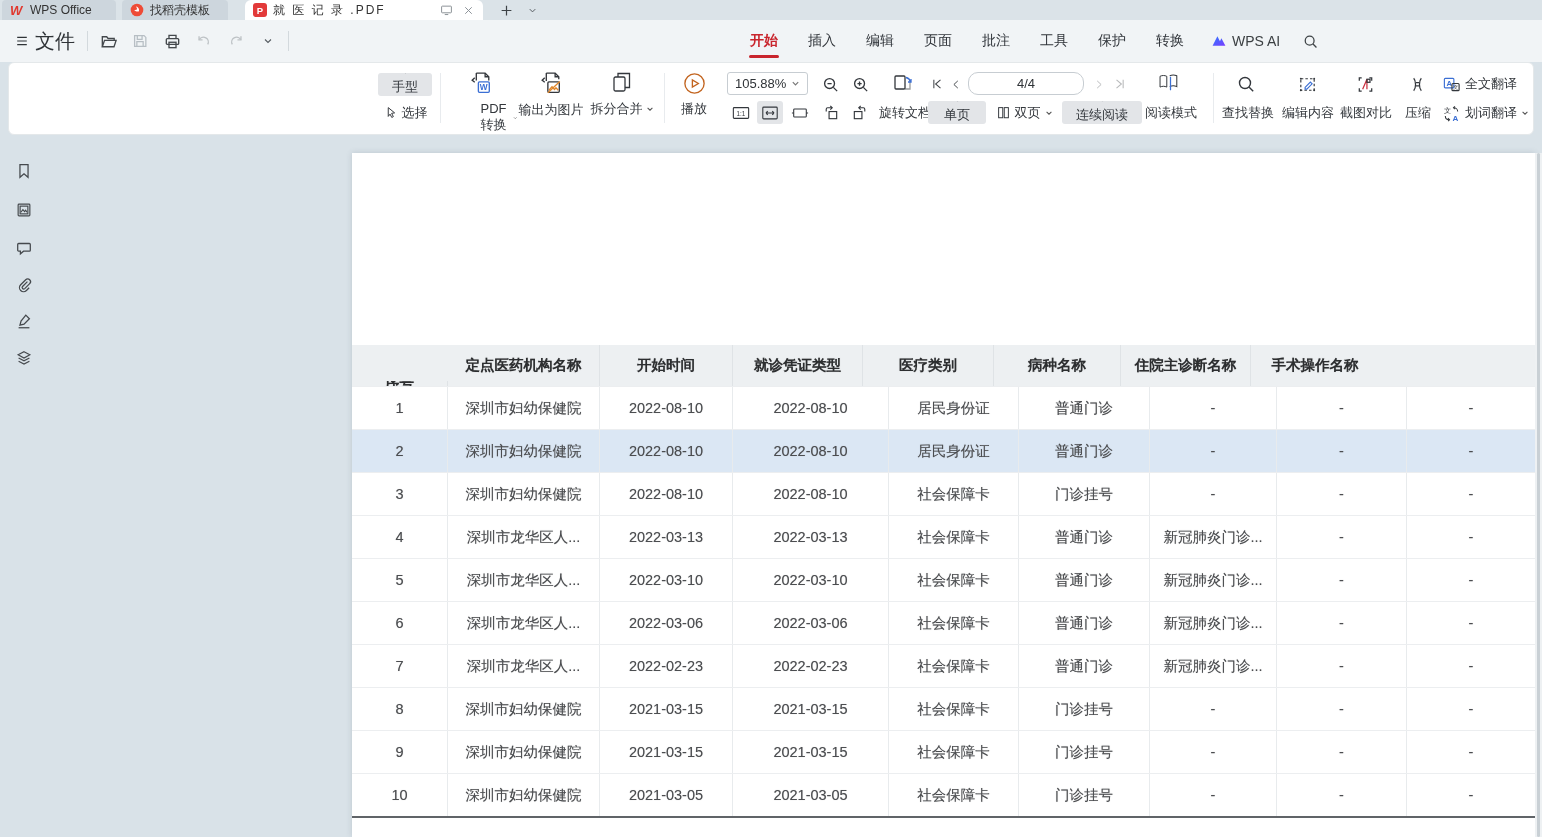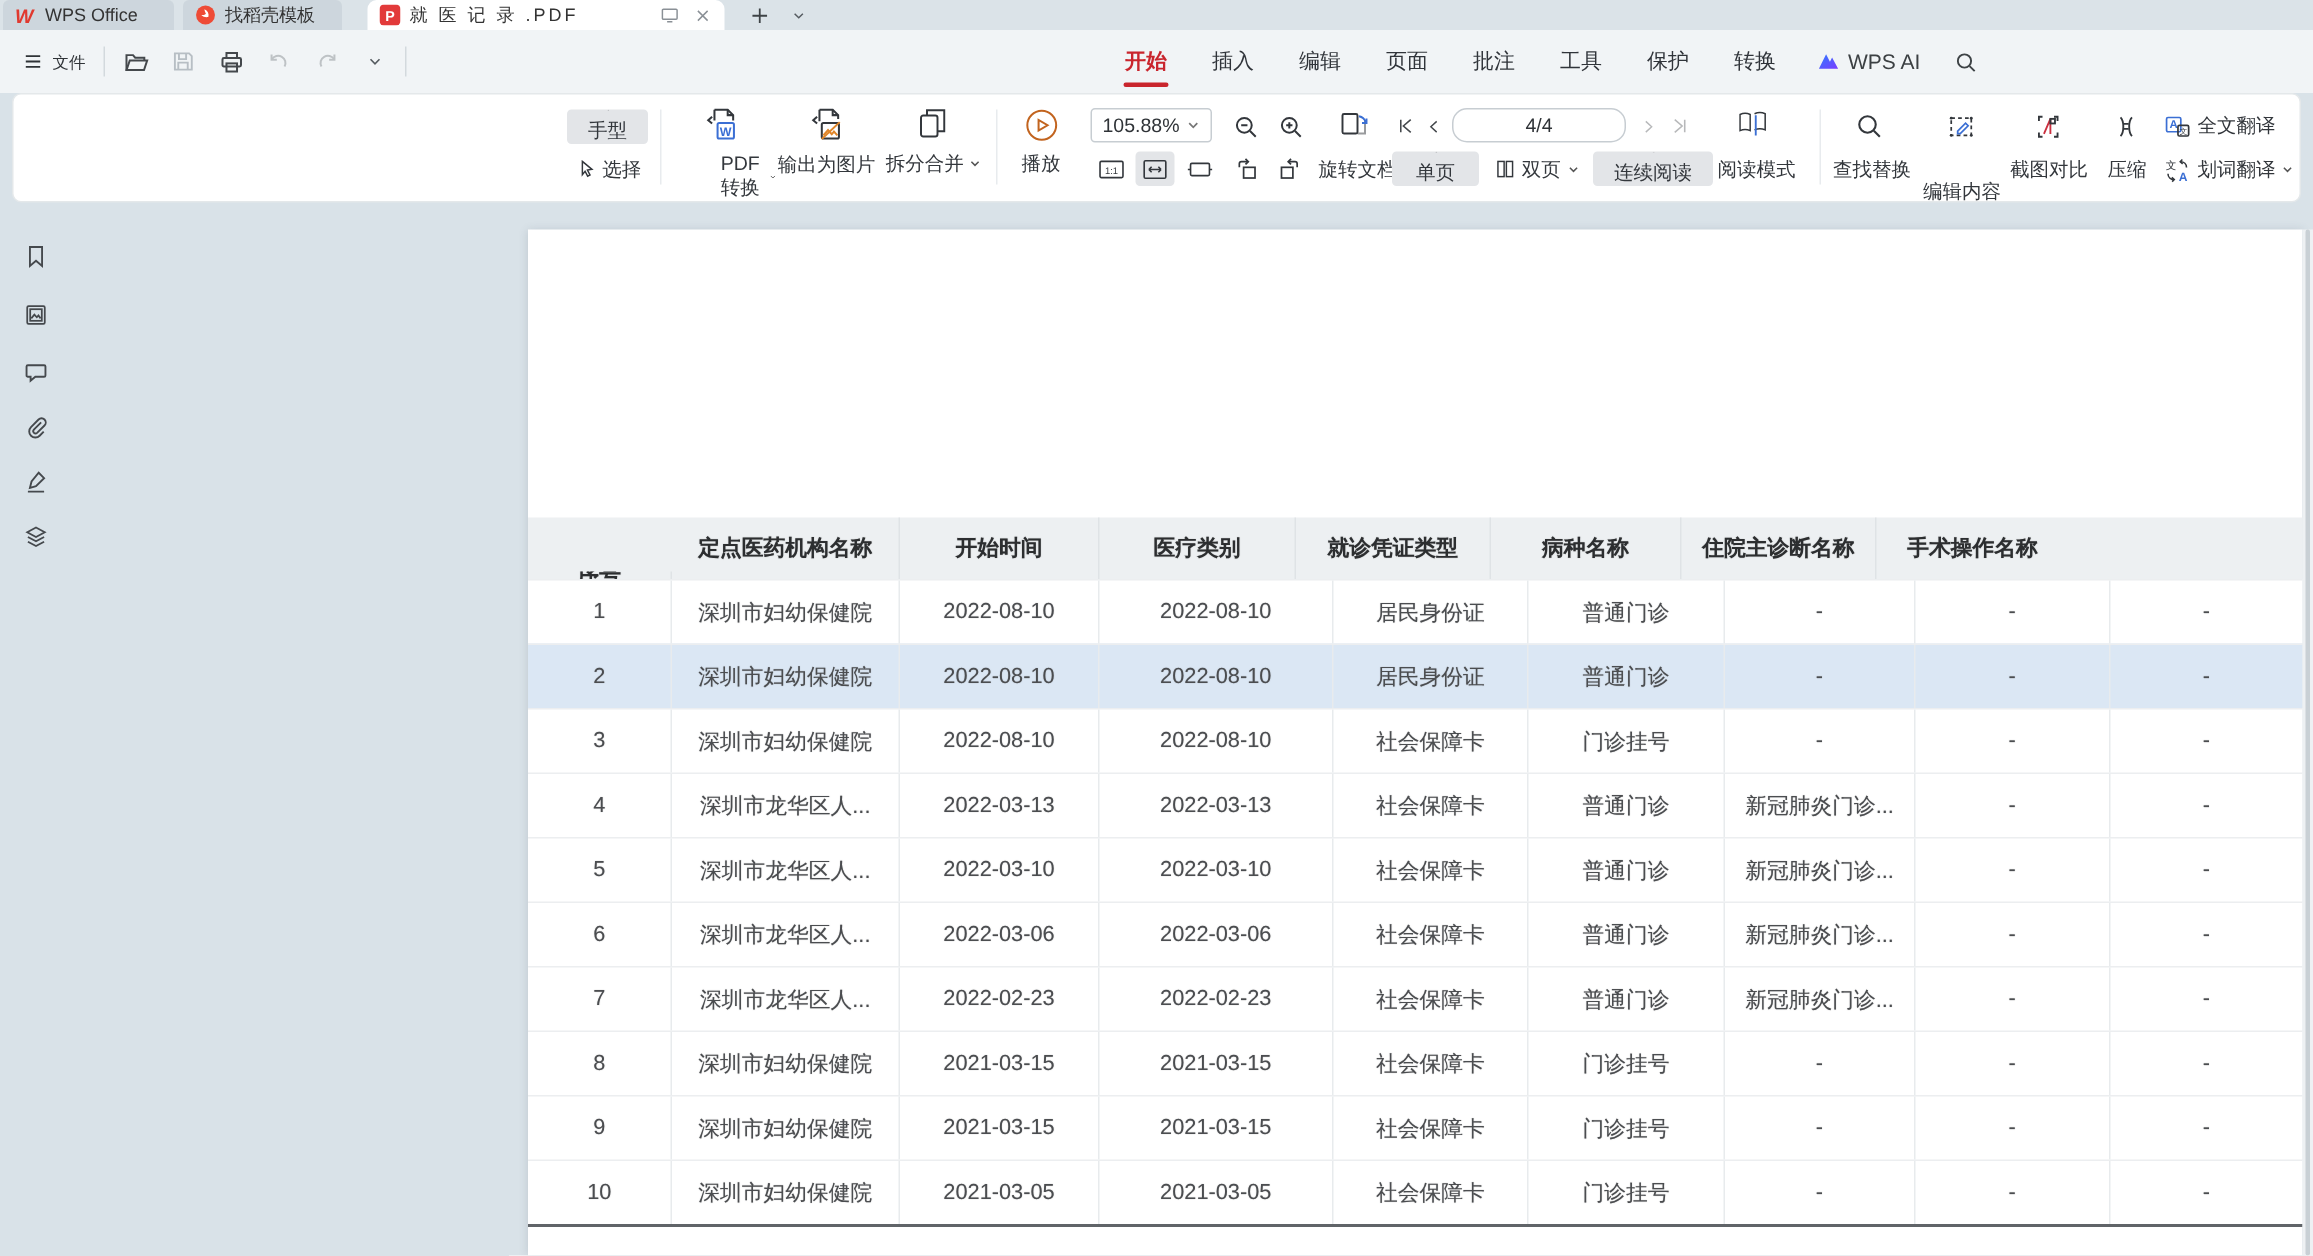--- a/index.html
+++ b/index.html
@@ -12,21 +12,21 @@
   .tab { position:absolute; top:0; height:20px; display:flex; align-items:center; gap:6px; font-size:12px; color:#333; padding:0 8px; cursor:default; }
   .tab.inactive { background:rgba(90,110,125,0.10); border-radius:4px 4px 0 0; }
   .tab.active { background:#ffffff; border-radius:6px 6px 0 0; }
   .tab .title { letter-spacing:2px; white-space:nowrap; }
   .tab-tools { display:flex; align-items:center; gap:8px; margin-left:auto; }
   .bar-btn { position:absolute; top:0; height:20px; display:flex; align-items:center; justify-content:center; width:20px; }
 
   
   .menurow { position:absolute; left:0; top:20px; width:1542px; height:42px; background:#f1f4f6; }
   .qat { position:absolute; left:10px; top:0; height:42px; display:flex; align-items:center; gap:8px; }
-  .qat .file { display:flex; align-items:center; gap:5px; font-size:11px; color:#2f3337; padding:0 4px; }
+  .qat .file { display:flex; align-items:center; gap:5px; font-size:20px; color:#2f3337; padding:0 4px; }
   .vdiv { width:1px; height:20px; background:#d3d9dd; }
   .qbtn { width:24px; height:24px; display:flex; align-items:center; justify-content:center; border-radius:3px; }
   .menus { position:absolute; left:735px; top:0; height:42px; display:flex; align-items:center; }
   .menu-item { font-size:14px; padding:0 15px; height:42px; display:flex; align-items:center; position:relative; color:#30343a; }
   .menu-item.active { color:#c9252d; font-weight:bold; }
   .menu-item.active::after { content:""; position:absolute; left:14px; right:14px; bottom:4px; height:3px; background:#c9252d; border-radius:2px; }
   .wpsai { display:flex; align-items:center; gap:5px; font-size:14px; padding:0 12px; }
   .msearch { margin-left:10px; }
 
   
@@ -394,21 +394,21 @@
 <div class="rb" style="left:1294px; top:72px; width:26px; height:24px;">
   <svg width="21" height="21" viewBox="0 0 22 22" fill="none" stroke="#33373c" stroke-width="1.2">
       <rect x="4" y="5" width="14" height="12" stroke-dasharray="2.6 2.2"></rect>
       <circle cx="4" cy="5" r="1" fill="#33373c" stroke="none"></circle>
       <circle cx="18" cy="5" r="1" fill="#33373c" stroke="none"></circle>
       <circle cx="4" cy="17" r="1" fill="#33373c" stroke="none"></circle>
       <circle cx="18" cy="17" r="1" fill="#33373c" stroke="none"></circle>
       <path d="M8.5 14l5.5-5.5 1.8 1.8-5.5 5.5H8.5z" stroke="#3b6fd4"></path>
     </svg>
 </div>
-<div class="rb" style="left:1280px; top:116px; width:56px; height:23px;justify-content:center;">
+<div class="rb" style="left:1280px; top:101px; width:56px; height:23px;justify-content:center;">
   <span>编辑内容</span>
 </div>
 
 <div class="rb" style="left:1352px; top:72px; width:26px; height:24px;">
   <svg width="21" height="21" viewBox="0 0 22 22" fill="none" stroke="#33373c" stroke-width="1.3">
       <path d="M7 4H4.5v3M15 18h2.5v-3M7 18H4.5v-3M15 4h2.5v3"></path>
       <path d="M8 16L12.5 5.5V16" stroke="#cb3040"></path>
       <rect x="12.5" y="5.5" width="3.2" height="3.2"></rect>
     </svg>
 </div>
@@ -484,22 +484,22 @@
       <path d="M4 13.5l6 3.2 6-3.2"></path>
     </svg>
 </div>
 
 <div class="page">
   <div class="tablewrap">
       <div class="trow thead">
         <div class="tcell" style="width: 96px; margin-top: 36px;">序号</div>
         <div class="tcell" style="width: 152px;">定点医药机构名称</div>
         <div class="tcell" style="width: 133px;">开始时间</div>
+        <div class="tcell" style="width: 130px;">就诊凭证类型</div>
         <div class="tcell" style="width: 131px;">医疗类别</div>
-        <div class="tcell" style="width: 130px;">就诊凭证类型</div>
         <div class="tcell" style="width: 127px;">病种名称</div>
         <div class="tcell" style="width: 130px;">住院主诊断名称</div>
         <div class="tcell" style="width: 128px;">手术操作名称</div>
       </div>
       <div class="trow">
         <div class="tcell" style="width: 96px;">1</div>
         <div class="tcell" style="width: 152px;">深圳市妇幼保健院</div>
         <div class="tcell" style="width: 133px;">2022-08-10</div>
         <div class="tcell" style="width: 156px;">2022-08-10</div>
         <div class="tcell" style="width: 130px;">居民身份证</div>

